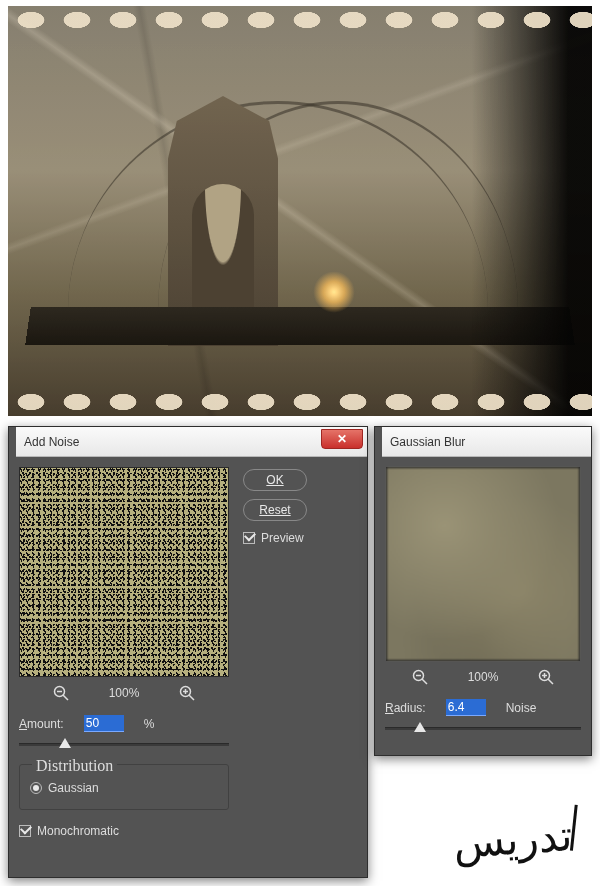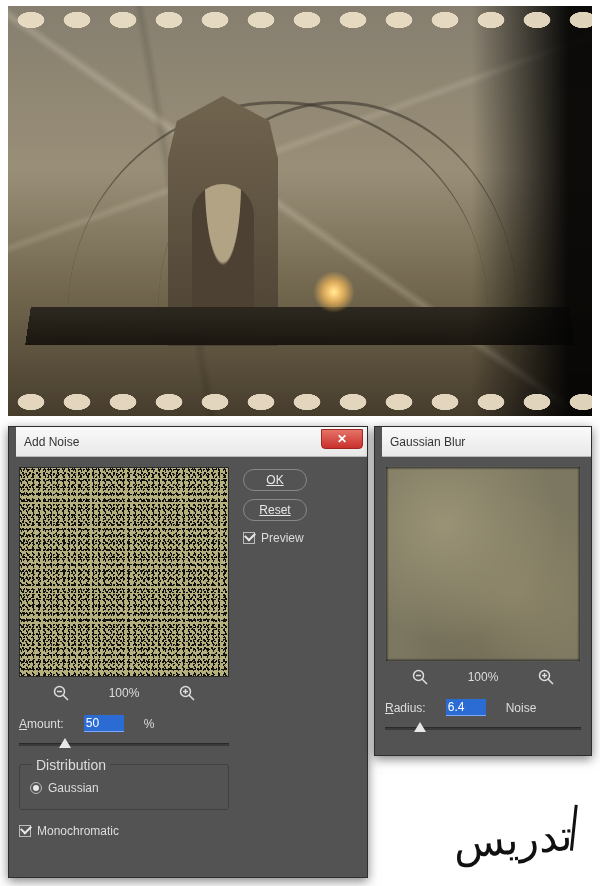--- a/index.html
+++ b/index.html
@@ -143,21 +143,21 @@
     border-bottom:10px solid #e8e8e8;
     transform: translateX(-6px);
   }
 
   .group{
     border:1px solid #414141; border-radius:3px;
     padding:12px 10px 10px 10px; margin-top:14px; position:relative;
   }
   .group-title{
     position:absolute; top:-8px; left:12px; padding:0 4px;
-    background:#535353; color:#ddd; font-size:14px;
+    background:#535353; color:#ddd; font-size:16px;font-family:Liberation Serif, serif;
   }
   .radio-row, .check-row { display:flex; align-items:center; gap:6px; margin:4px 0; color:#ddd; }
   .radio {
     width:12px; height:12px; border-radius:50%;
     border:1px solid #bbb; background:#555; position:relative;
   }
   .radio.checked::after{
     content:""; position:absolute; left:2px; top:2px; width:6px; height:6px;
     border-radius:50%; background:#e8e8e8;
   }

